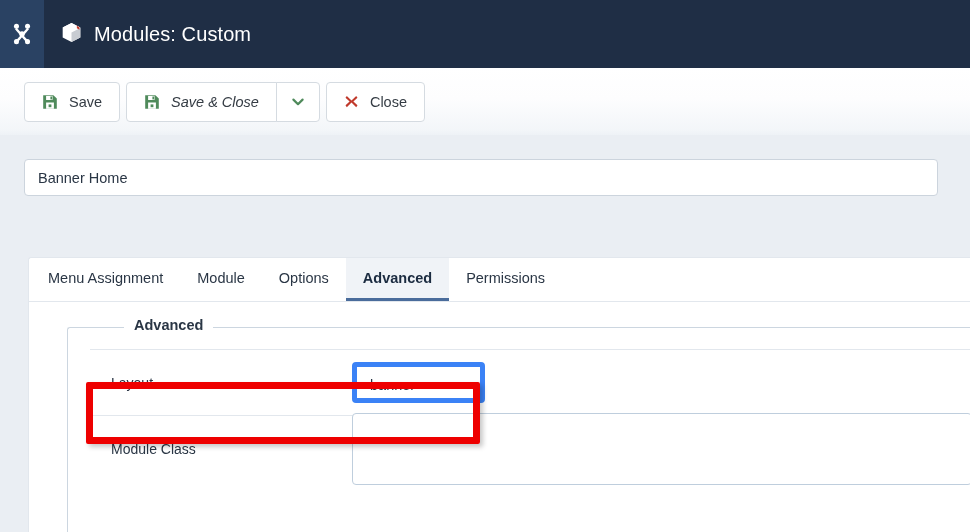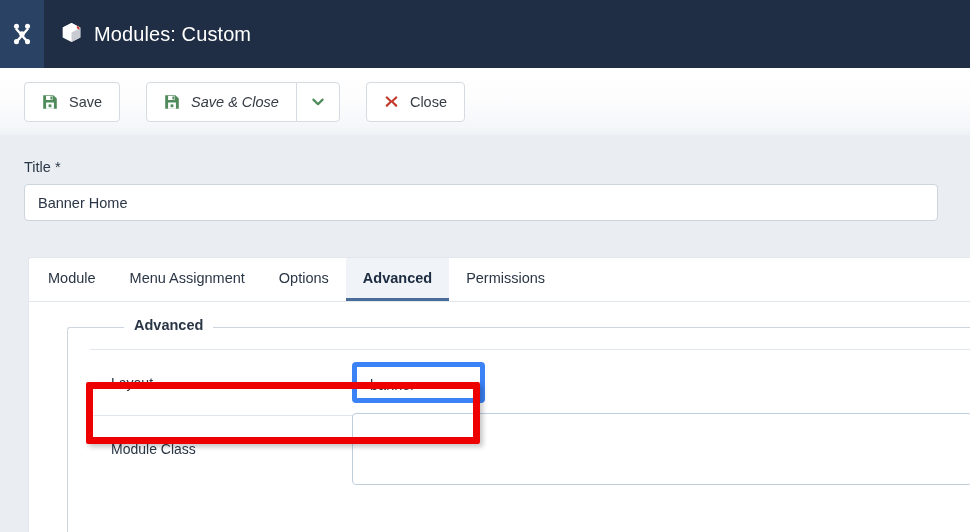--- a/index.html
+++ b/index.html
@@ -58,21 +58,21 @@
   
   .toolbar {
     position: absolute;
     top: 68px; left: 0;
     width: 970px;
     height: 67px;
     background: linear-gradient(to bottom, #ffffff 0%, #fdfdfe 45%, #f3f6f9 92%, #eef2f6 100%);
     display: flex;
     align-items: center;
     padding-left: 24px;
-    gap: 26px;
+    gap: 6px;
   }
   .btn {
     height: 40px;
     background: #ffffff;
     border: 1px solid #d5dbe1;
     border-radius: 4px;
     display: inline-flex;
     align-items: center;
     gap: 11px;
     padding: 0 17px;
@@ -337,32 +337,31 @@
         </svg>
       </span>
       <span>Close</span>
     </button>
 
   </div>
 
   <div class="content">
 
     <div class="title-group">
-      <label class="field-label-top">Title *</label>
       <input class="title-input" type="text" value="Banner Home" style="">
     </div>
 
     <div class="card">
 
       <div class="tabs">
         <div class="tab">
+          <span>Menu Assignment</span>
+        </div>
+        <div class="tab">
           <span>Module</span>
-        </div>
-        <div class="tab">
-          <span>Menu Assignment</span>
         </div>
         <div class="tab">
           <span>Options</span>
         </div>
         <div class="tab active">
           <span>Advanced</span>
         </div>
         <div class="tab">
           <span>Permissions</span>
         </div>

